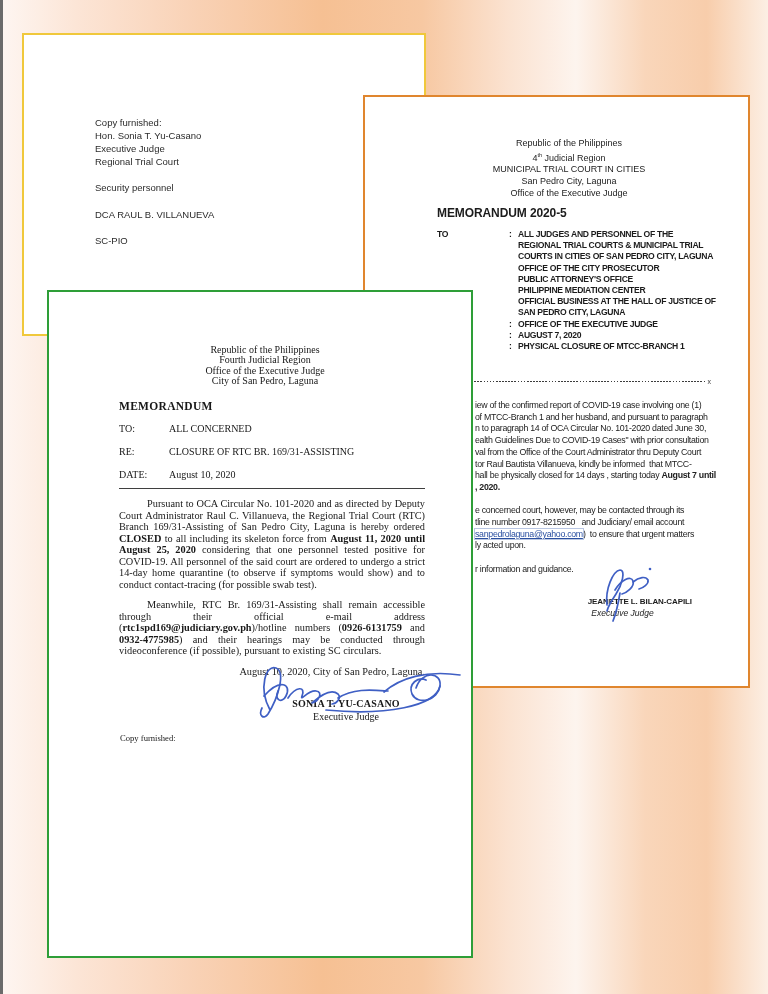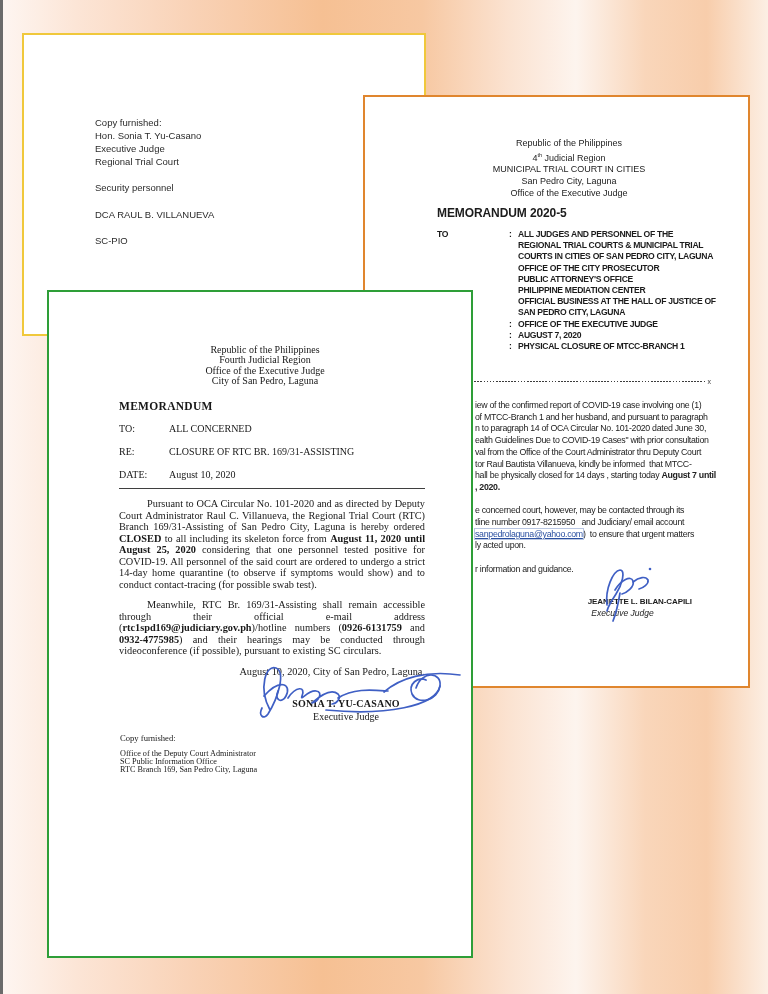--- a/index.html
+++ b/index.html
@@ -207,19 +207,14 @@
       <path d="M10,38 C26,20 38,26 32,38 C28,46 20,42 24,33"></path>
       <path d="M34,40 C42,28 52,28 48,38 C46,44 54,32 62,33 C70,34 64,44 58,45 C68,36 78,31 84,36 C88,40 82,46 78,46"></path>
       <path d="M84,40 C100,30 118,32 134,33"></path>
       <path d="M130,34 C146,20 172,12 206,17"></path>
       <path d="M162,30 C168,12 188,14 186,28 C184,42 164,48 158,36 C154,26 164,18 172,22"></path>
       <path d="M186,28 C182,48 132,58 72,52"></path>
     </svg>
     <div class="g-sign-name">SONIA T. YU-CASANO</div>
     <div class="g-sign-title">Executive Judge</div>
     <div class="g-cf-label">Copy furnished:</div>
-    <div class="g-cf-list">
-        <div class="ln">Office of the Deputy Court Administrator</div>
-        <div class="ln">SC Public Information Office</div>
-        <div class="ln">RTC Branch 169, San Pedro City, Laguna</div>
-      </div>
   </div>
 </div>
 
 </body></html>

